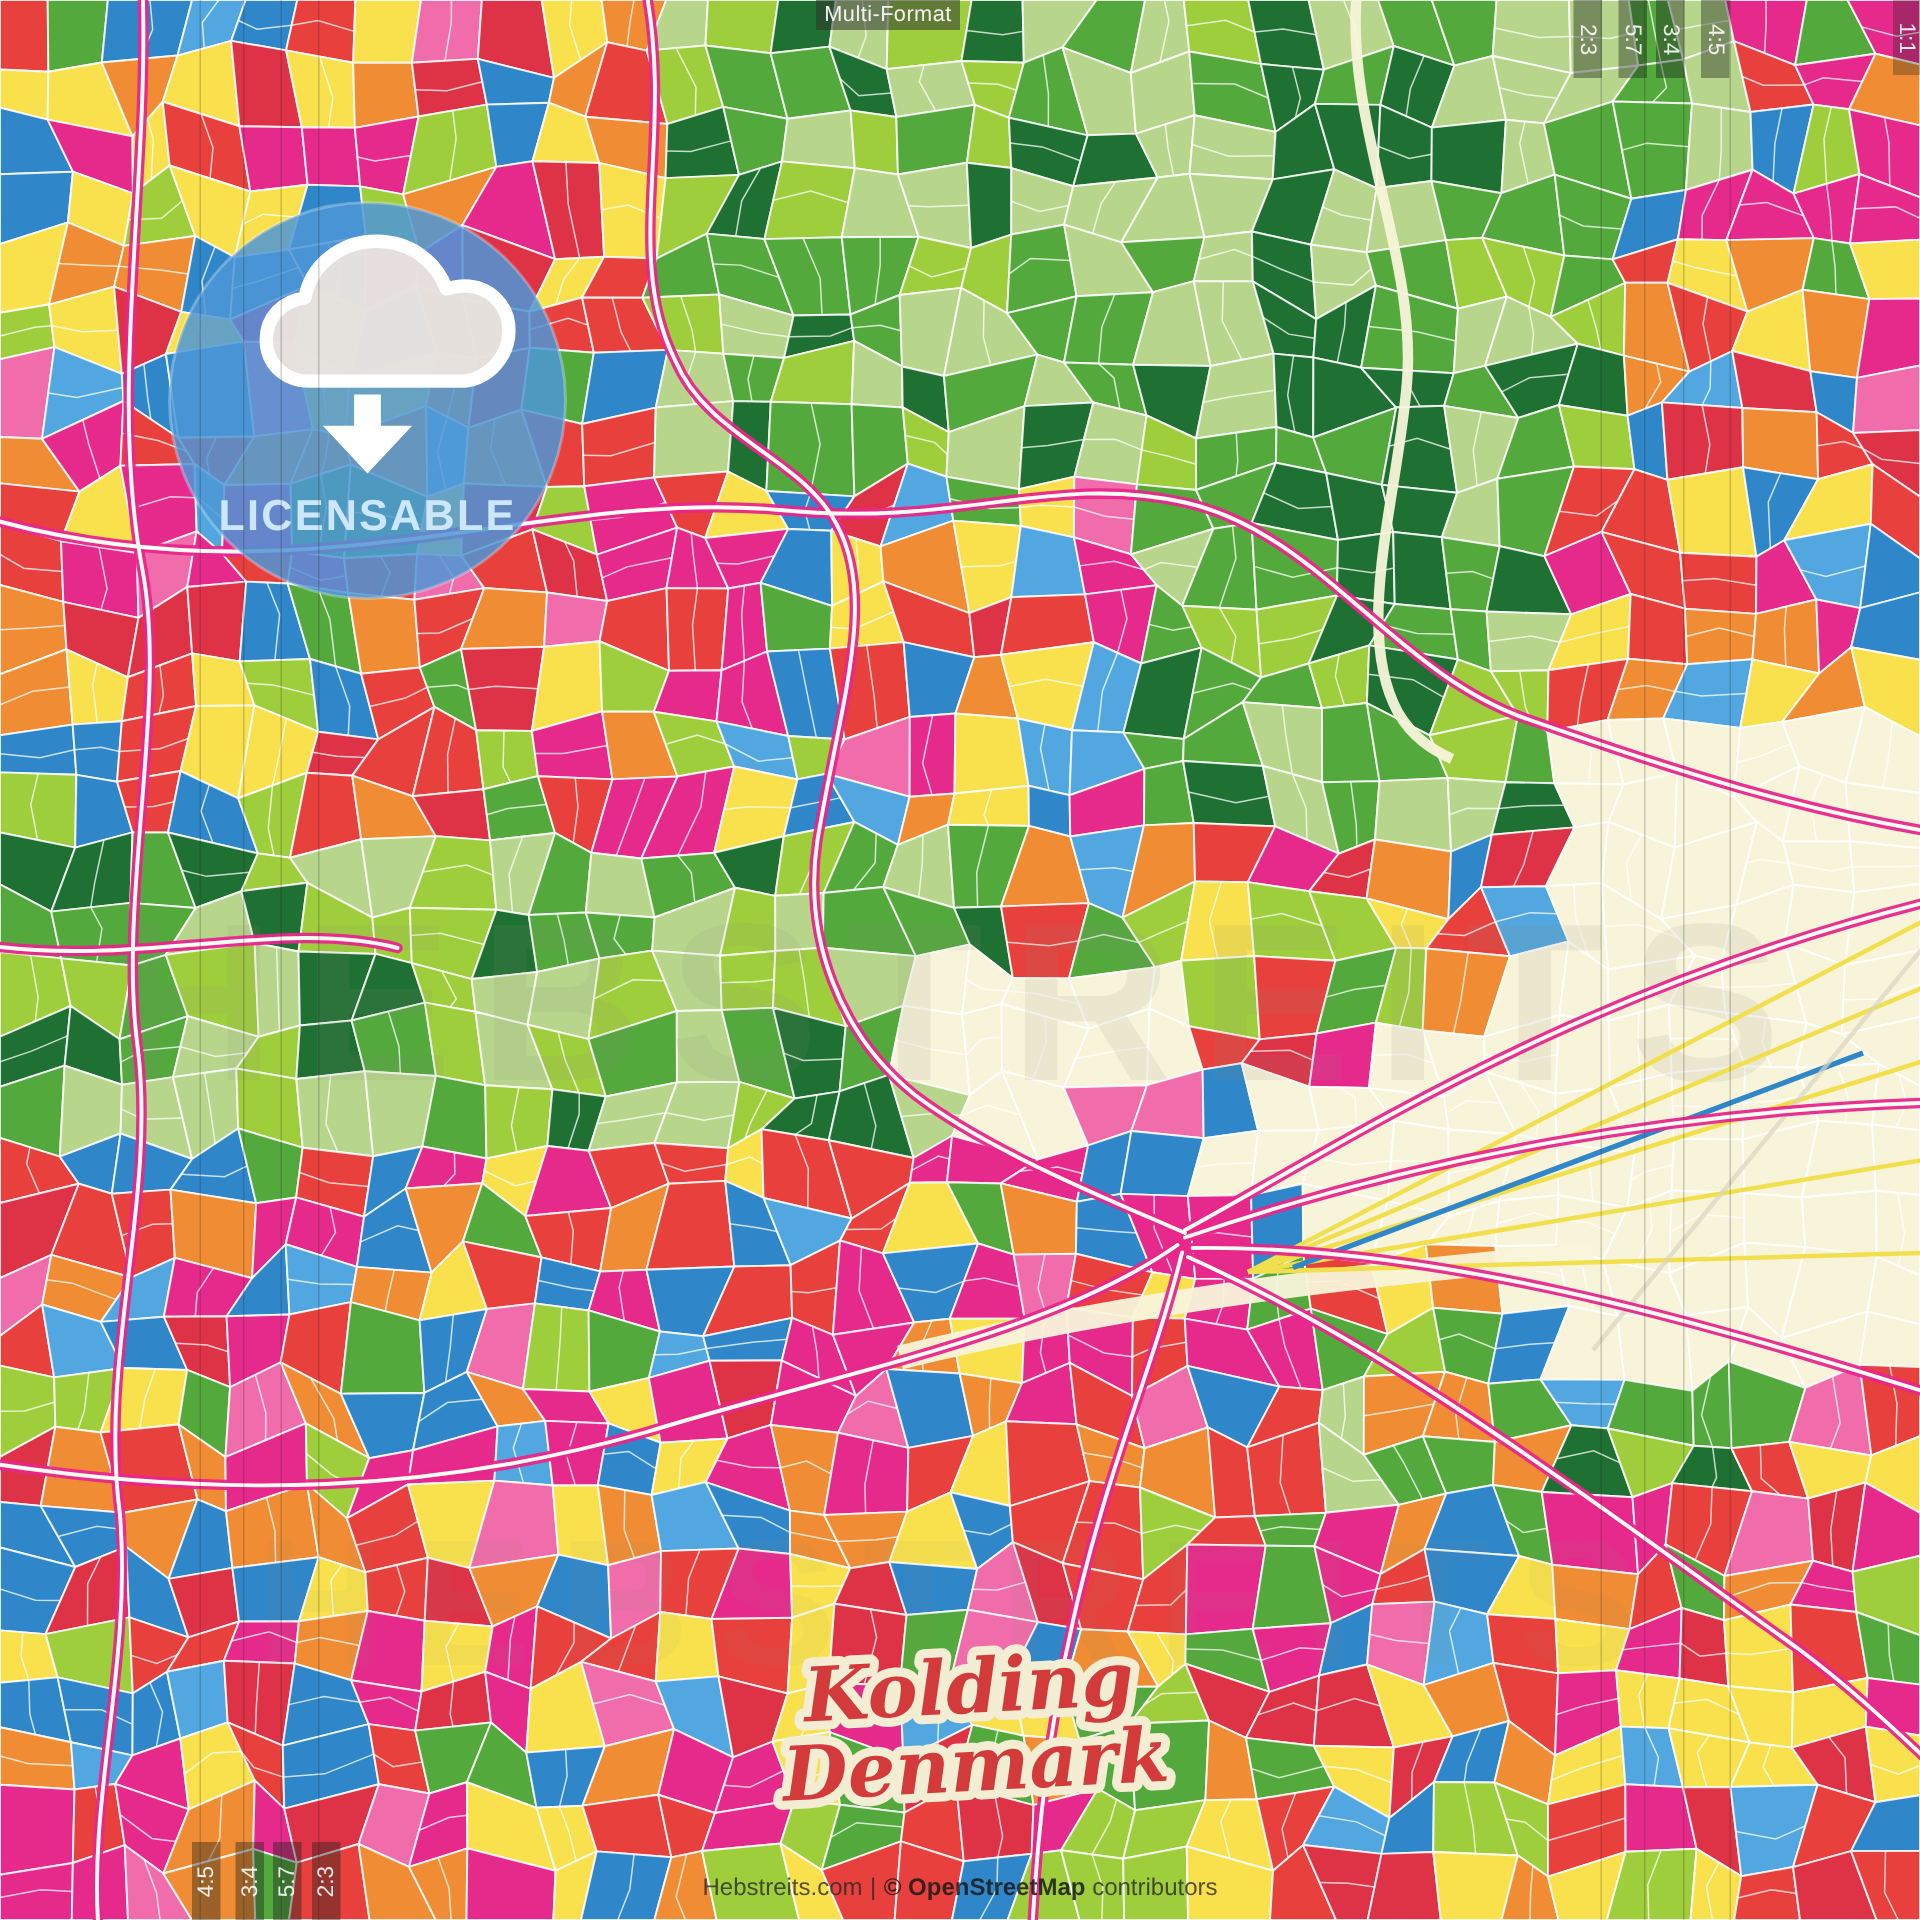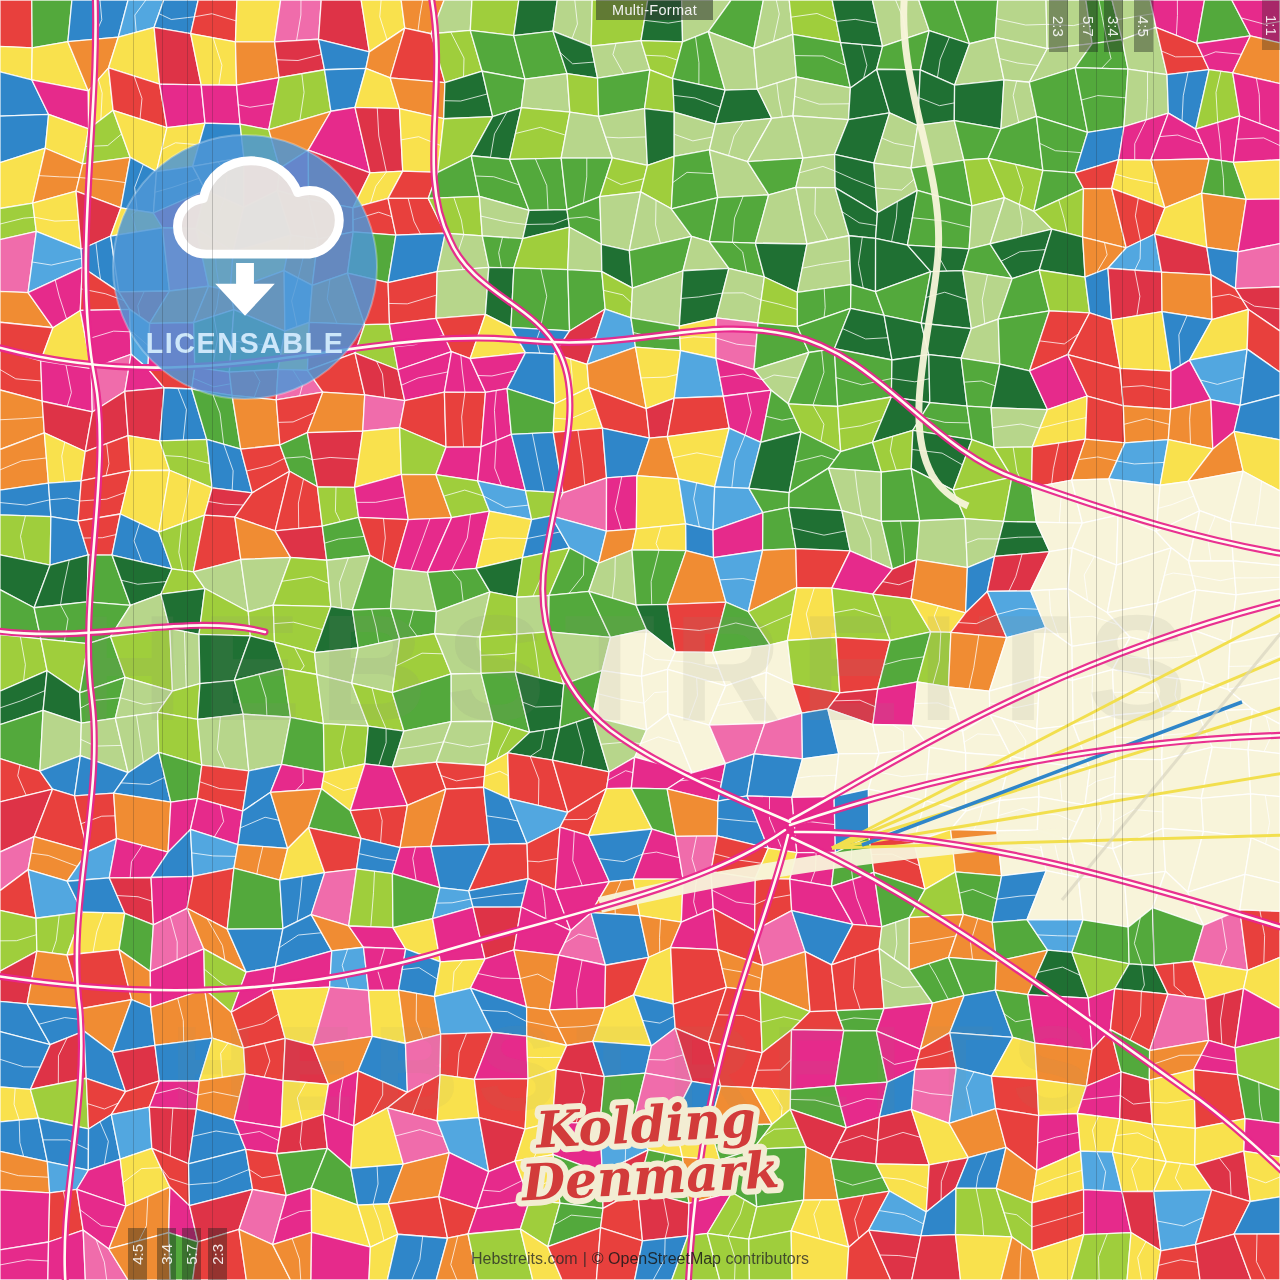--- a/index.html
+++ b/index.html
@@ -15,33 +15,33 @@
   .ratio-strip{position:absolute;width:19px;height:52px;
                background:rgba(25,32,28,.40);z-index:5;
                display:flex;align-items:center;justify-content:center;}
   .ratio-strip.top{top:0;}
   .ratio-strip.bottom{bottom:0;}
   .ratio-label{color:rgba(255,255,255,.88);font-size:15px;line-height:1;}
   .v-down{writing-mode:vertical-rl;}
   .v-up{writing-mode:vertical-rl;transform:rotate(180deg);}
 
   
-  .format-chip{position:absolute;left:596px;top:0;width:117px;height:20px;
+  .format-chip{position:absolute;left:544px;top:0;width:96px;height:20px;
                background:rgba(45,52,45,.55);color:#f2f2f2;font-size:14.5px;
                display:flex;align-items:center;justify-content:center;
                letter-spacing:.3px;z-index:5;}
 
   
   .badge{position:absolute;left:111px;top:133px;width:268px;height:268px;z-index:3;}
 
   
   .title-svg{position:absolute;left:0;top:1078px;z-index:4;}
   .footer{position:absolute;left:0;top:1250px;width:1280px;text-align:center;
           font-size:16px;color:rgba(38,38,38,.78);z-index:5;}
-  .footer .bold{font-weight:normal;color:rgba(25,25,25,.85);margin-top:12px;}
+  .footer .bold{font-weight:bold;color:rgba(25,25,25,.85);margin-top:12px;}
   .footer .sep{margin:0 5px;}
 </style>
 </head>
 <body>
 
 <svg id="map" width="1280" height="1280" viewBox="0 0 1280 1280">
     <g stroke="#ffffff" stroke-width="1.3" stroke-opacity="0.85" stroke-linejoin="round">
       <polygon points="0,0 31.794707647524774,0 32.22473809449002,47.86954960459843 0,46.35695369075984" fill="#e8403d"></polygon>
       <polygon points="31.794707647524774,0 71.93972053425387,0 67.88998540258035,41.67058763327077 32.22473809449002,47.86954960459843" fill="#53a93c"></polygon>
       <polygon points="71.93972053425387,0 128.0722717982717,0 118.3359358436428,37.06045272760093 67.88998540258035,41.67058763327077" fill="#2f86c9"></polygon>

